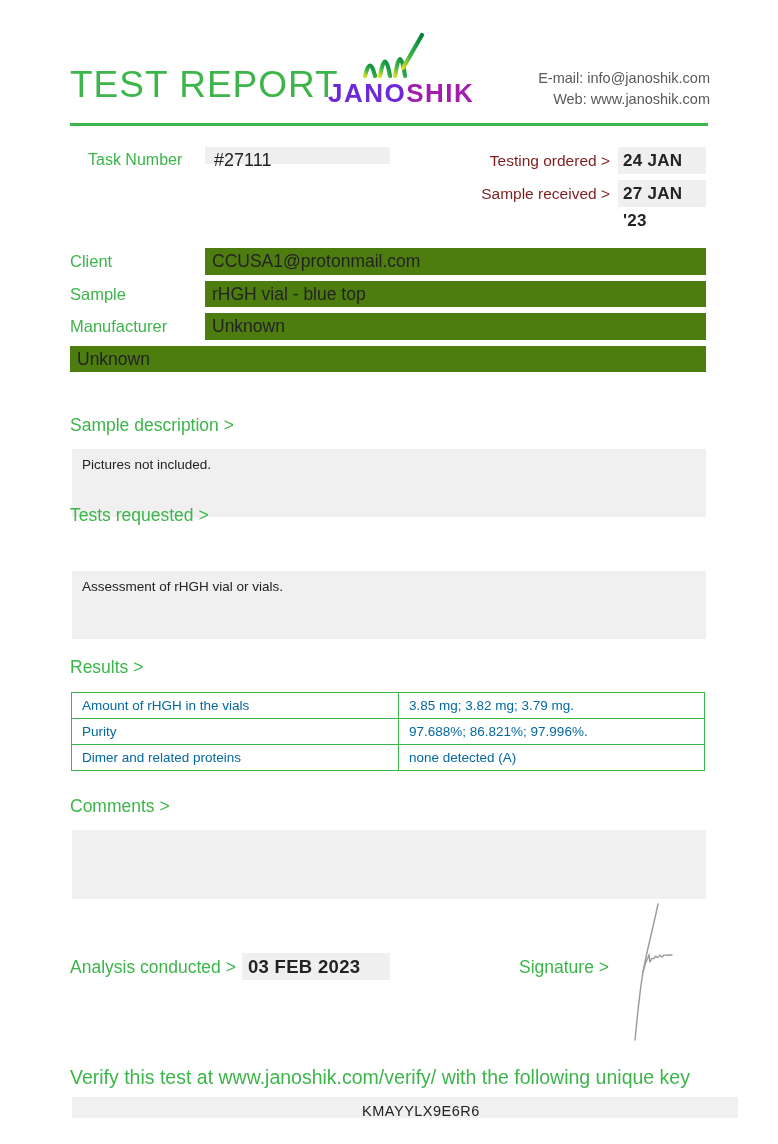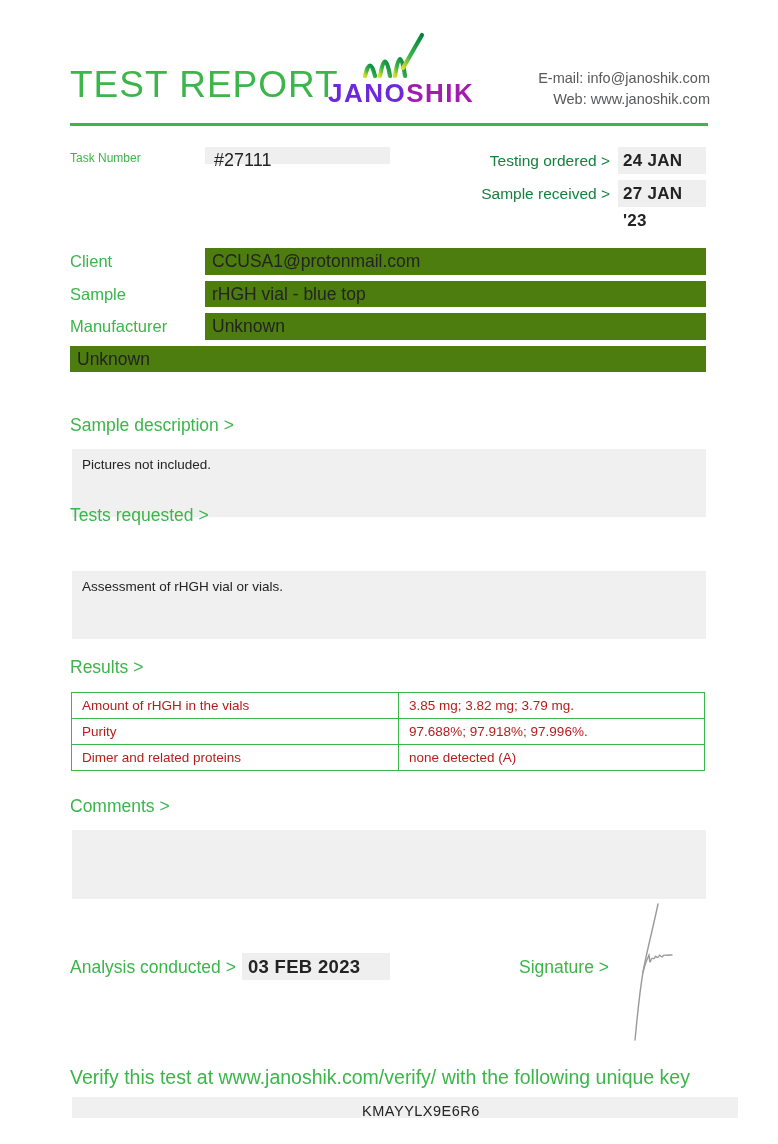--- a/index.html
+++ b/index.html
@@ -25,30 +25,30 @@
   .contact {
     position:absolute; right:68px; top:68px;
     text-align:right; font-size:14.5px; line-height:21px; color:#58595b;
   }
   .green-rule {
     position:absolute; left:70px; top:123px; width:638px; height:3px;
     background:#3cb54a;
   }
   
   .green-label { color:#3cb54a; }
-  .task-label { position:absolute; left:70px; top:151px; font-size:12px; }
+  .task-label { position:absolute; left:88px; top:151px; font-size:16px; }
   .task-value-box {
     position:absolute; left:205px; top:147px; width:185px; height:17px;
     background:#efefef; font-size:18px; line-height:27px; padding-left:9px;
     box-sizing:border-box;
   }
   .order-row { position:absolute; right:72px; display:flex; align-items:center; }
   .order-row-1 { top:147px; }
   .order-row-2 { top:180px; }
-  .order-label { font-size:15.5px; color:#15803d; margin-right:8px; }
+  .order-label { font-size:15.5px; color:#7f1d1d; margin-right:8px; }
   .order-value {
     width:88px; height:27px; background:#efefef;
     font-size:17px; font-weight:600; line-height:27px; text-align:left;
     padding-left:5px; box-sizing:border-box; letter-spacing:0.3px;
   }
   
   .meta { position:absolute; left:70px; top:248px; width:636px; }
   .meta-row { display:flex; margin-bottom:6px; height:26.5px; }
   .meta-label { width:135px; font-size:16.5px; color:#3cb54a; line-height:26.5px; }
   .meta-value {
@@ -61,21 +61,21 @@
     position:absolute; left:72px; width:634px; background:#f0f0f0;
     font-size:13.5px; padding:8px 10px; box-sizing:border-box; color:#232323;
   }
   
   .results-table {
     position:absolute; left:71px; top:692px; width:634px;
     border-collapse:collapse;
   }
   .results-table td {
     border:1.5px solid #3cb54a;
-    height:25px; font-size:13.5px; padding:0 0 0 10px; color:#b91c1c;
+    height:25px; font-size:13.5px; padding:0 0 0 10px; color:#0369a1;
   }
   .results-table td.c1 { width:316px; }
   
   .analysis-label { position:absolute; left:70px; top:957px; font-size:17.5px; color:#3cb54a; }
   .analysis-value {
     position:absolute; left:242px; top:953px; width:148px; height:27px;
     background:#efefef; font-size:18.5px; font-weight:600; line-height:27px;
     padding-left:6px; box-sizing:border-box; letter-spacing:0.3px;
   }
   .signature-label { position:absolute; left:519px; top:957px; font-size:17.5px; color:#3cb54a; }
@@ -162,21 +162,21 @@
 
   <div class="section-title" style="top:657px;">Results &gt;</div>
   <table class="results-table">
     <tbody>
         <tr>
       <td class="c1">Amount of rHGH in the vials</td>
       <td>3.85 mg; 3.82 mg; 3.79 mg.</td>
     </tr>
     <tr>
       <td class="c1">Purity</td>
-      <td>97.688%; 97.918%; 97.996%.</td>
+      <td>97.688%; 86.821%; 97.996%.</td>
     </tr>
     <tr>
       <td class="c1">Dimer and related proteins</td>
       <td>none detected (A)</td>
     </tr>
   </tbody>
     </table>
 
   <div class="section-title" style="top:796px;">Comments &gt;</div>
   <div class="gray-box" style="top:830px; height:69px;"></div>

